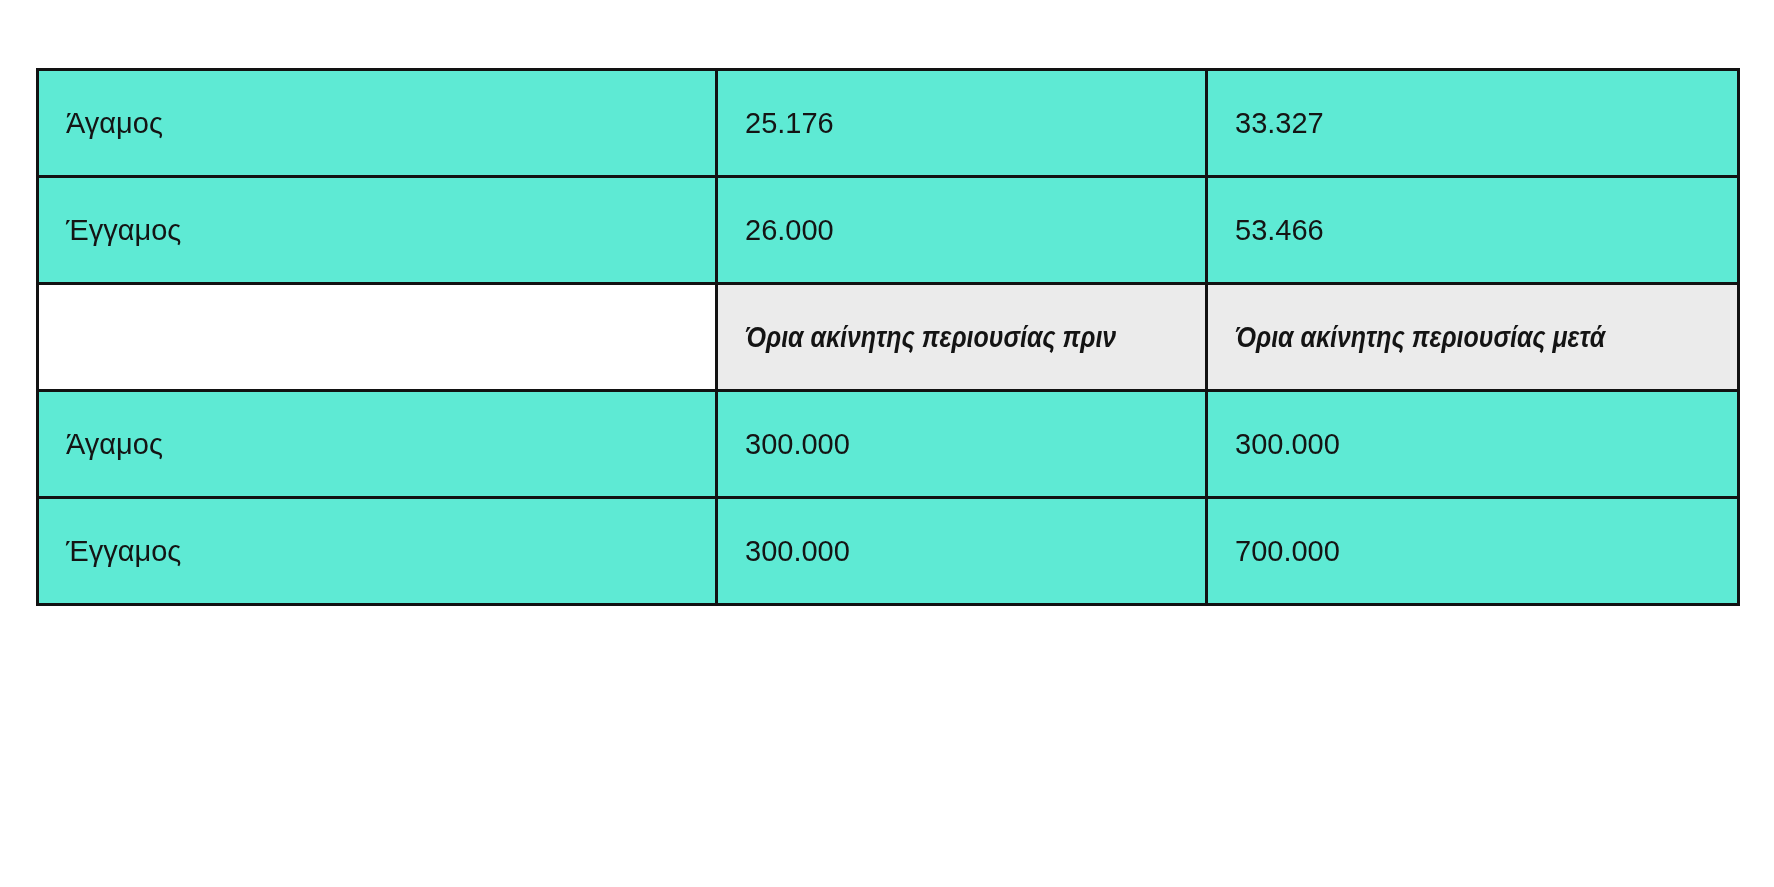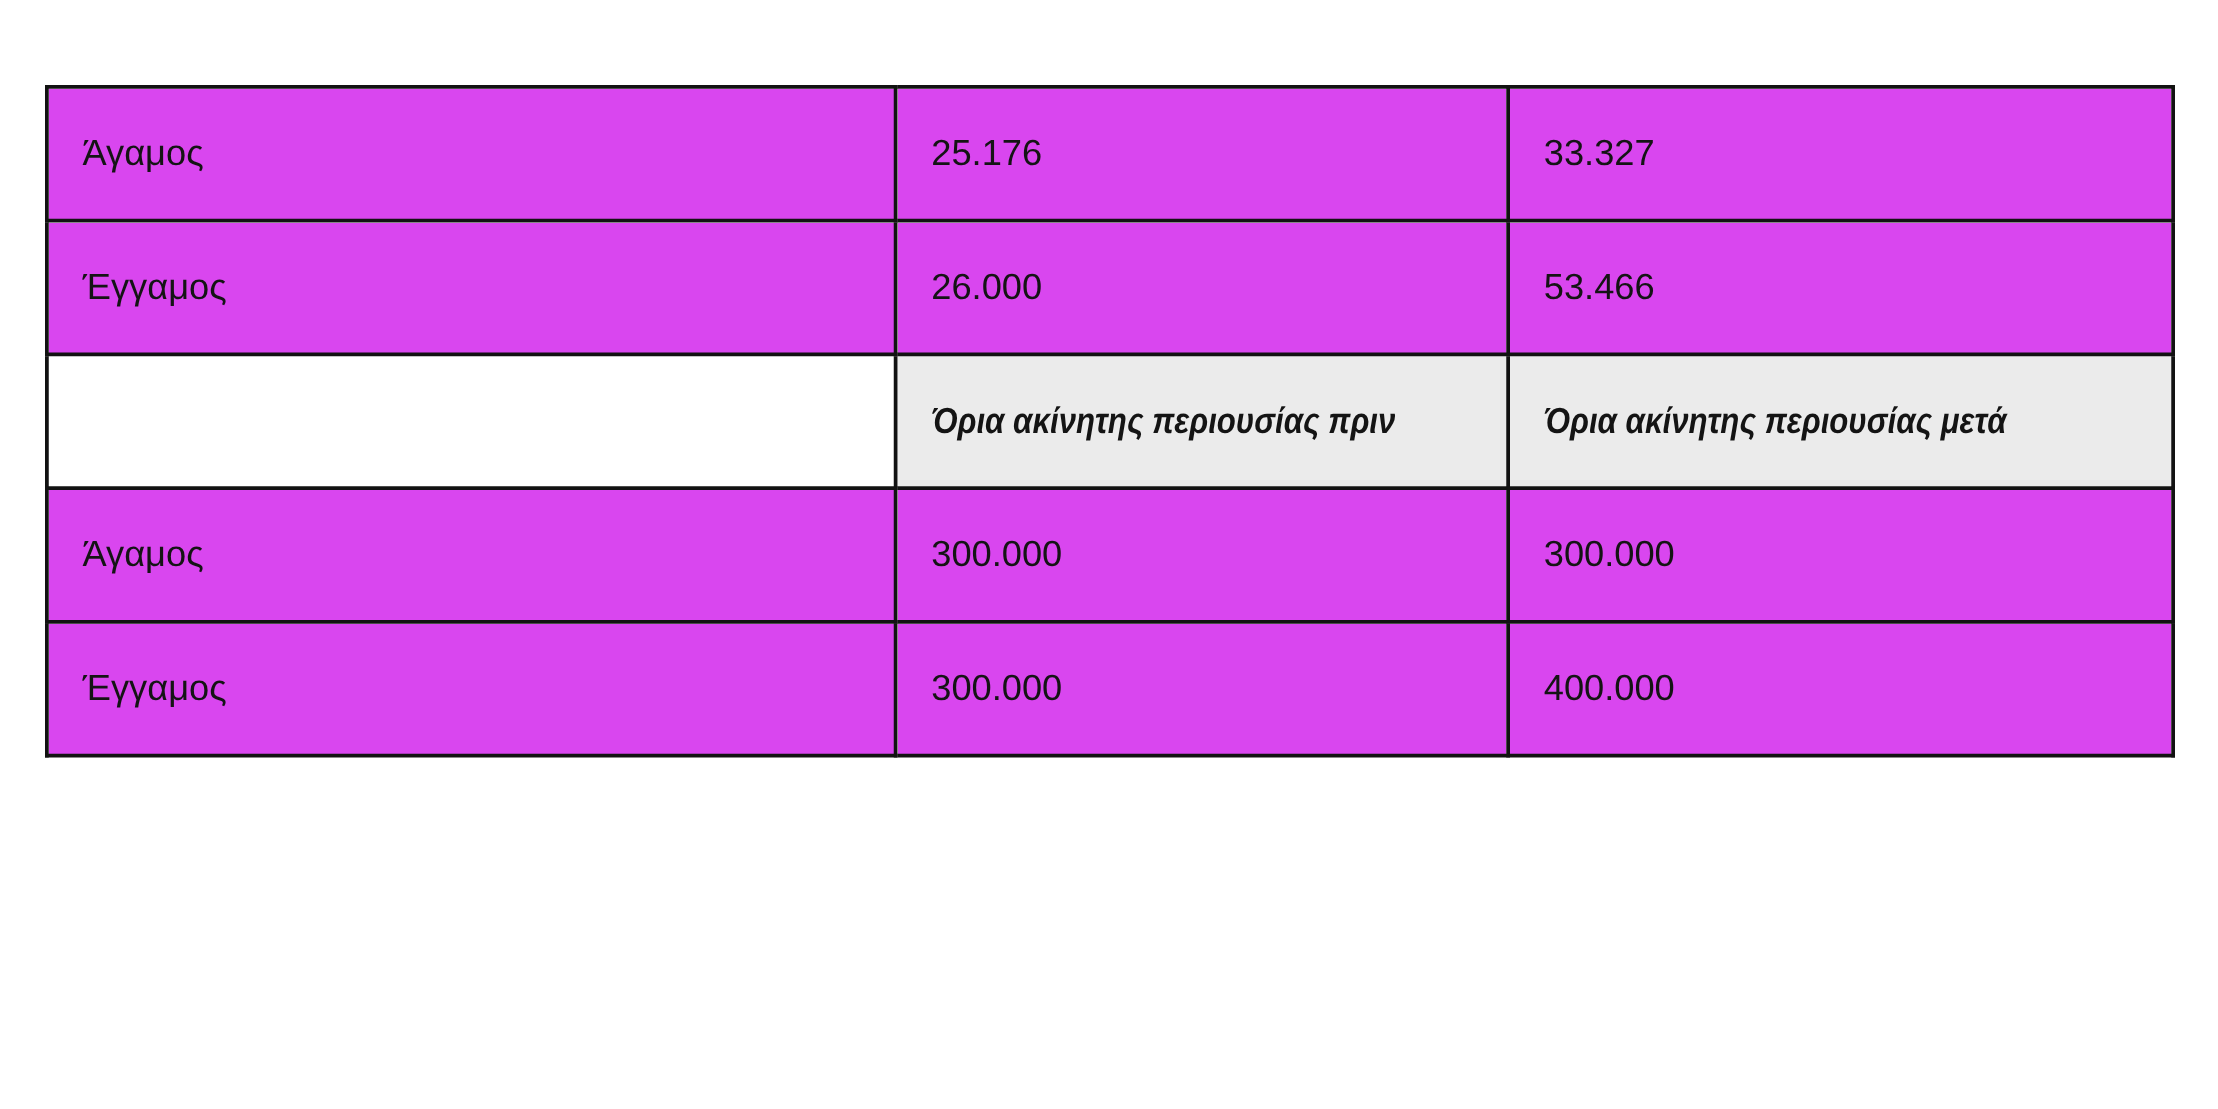--- a/index.html
+++ b/index.html
@@ -27,21 +27,21 @@
     border-collapse: collapse;
     table-layout: fixed;
     width: 1701px;
   }
   table.limits-table td {
     border: 3px solid #121212;
     padding: 0 27px;
     vertical-align: middle;
     font-size: 29px;
     line-height: 1.4;
-    background: #d946ef;
+    background: #5eead4;
     overflow: hidden;
   }
   tr.header-row td {
     height: 151px;
     background: #ebebeb;
     font-weight: bold;
     font-size: 30px;
     line-height: 1.42;
   }
   tr.data-row td {
@@ -104,18 +104,18 @@
 
         <tr class="data-row">
           <td>Άγαμος</td>
           <td>300.000</td>
           <td>300.000</td>
         </tr>
 
         <tr class="data-row">
           <td>Έγγαμος</td>
           <td>300.000</td>
-          <td>400.000</td>
+          <td>700.000</td>
         </tr>
       </tbody>
     </table>
   </div>
 </div>
 
 </body></html>

